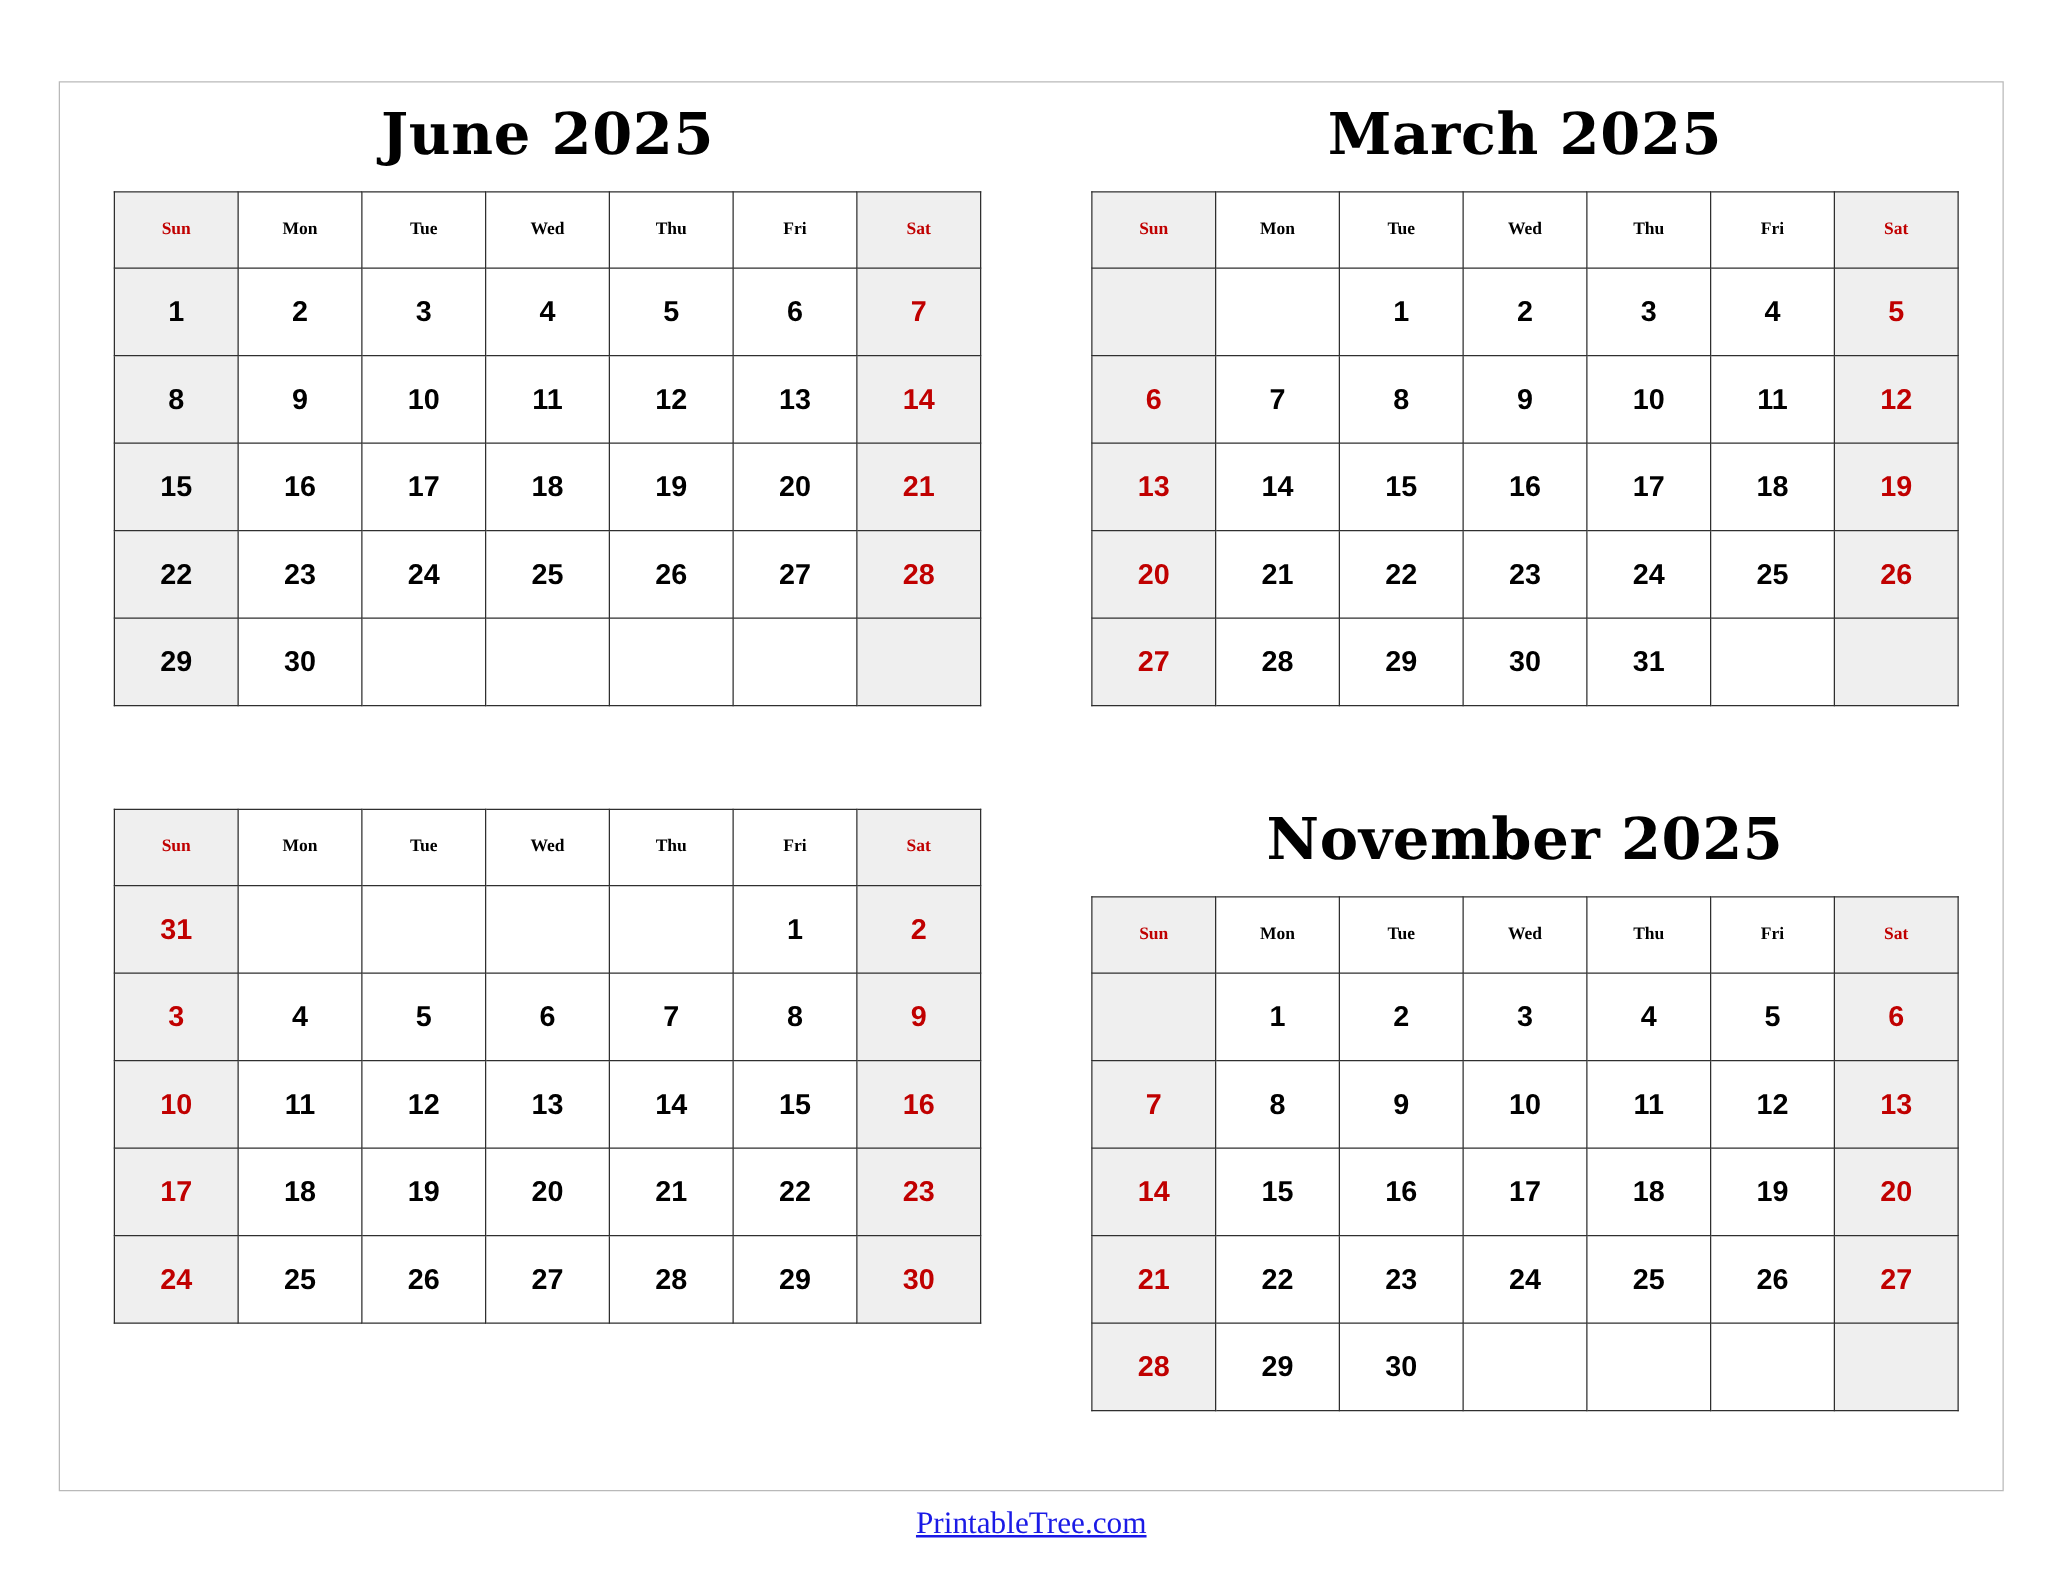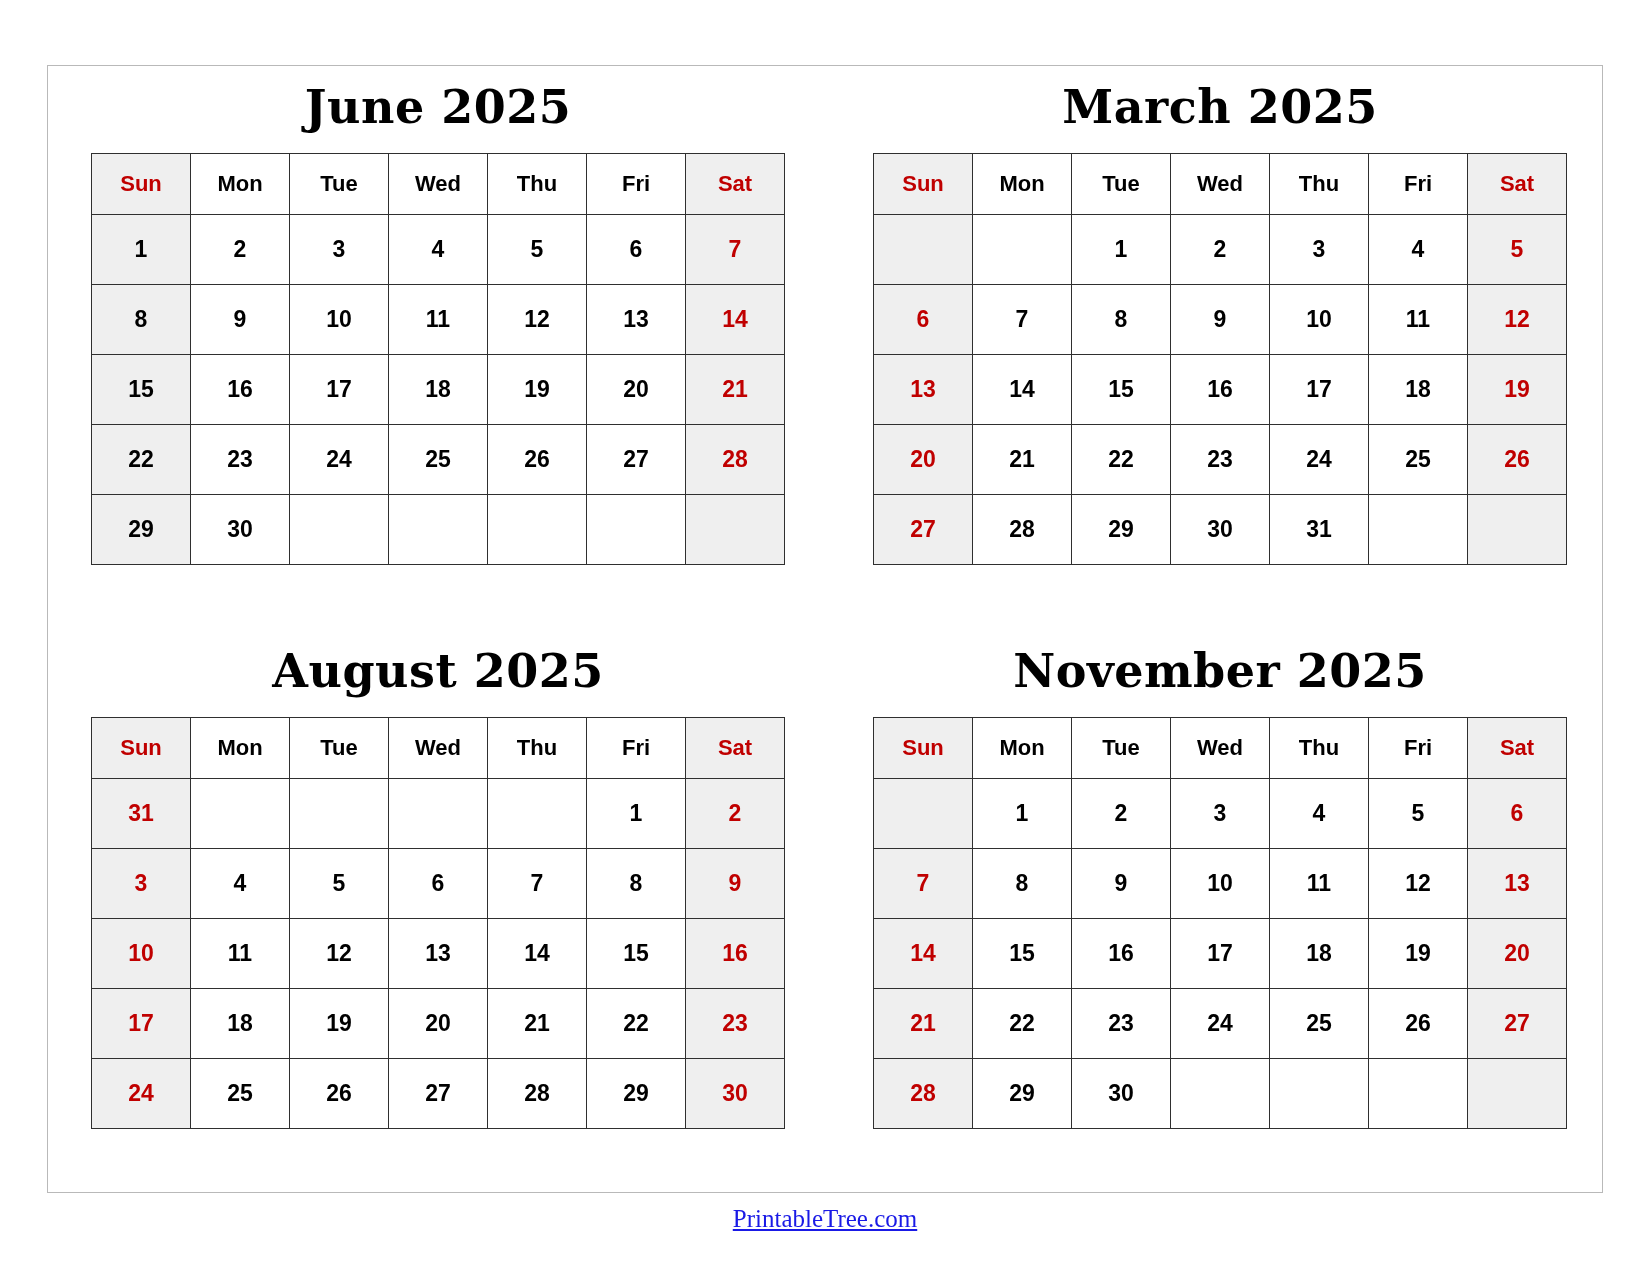--- a/index.html
+++ b/index.html
@@ -69,21 +69,22 @@
     width: 98px;
     text-align: center;
     vertical-align: middle;
     font-size: 23px;
     font-weight: bold;
     font-family: "Liberation Sans", sans-serif;
     padding: 0;
   }
   table.cal th {
     height: 60px;
-    font-size: 22px;
+    font-size: 14px;
+    font-family: Liberation Serif, serif;
   }
   .weekend-col {
     background: #efefef;
   }
   .red {
     color: #c00000;
   }
   .hdr-sun, .hdr-sat {
     color: #c00000;
   }
@@ -231,21 +232,20 @@
             <td>30</td>
             <td>31</td>
             <td></td>
             <td class="weekend-col red"></td>
           </tr>
         </tbody>
       </table>
     </div>
 
     <div class="month-block">
-      <div class="month-title">August 2025</div>
       <table class="cal">
         <thead>
           <tr>
             <th class="weekend-col hdr-sun">Sun</th>
             <th>Mon</th>
             <th>Tue</th>
             <th>Wed</th>
             <th>Thu</th>
             <th>Fri</th>
             <th class="weekend-col hdr-sat">Sat</th>

